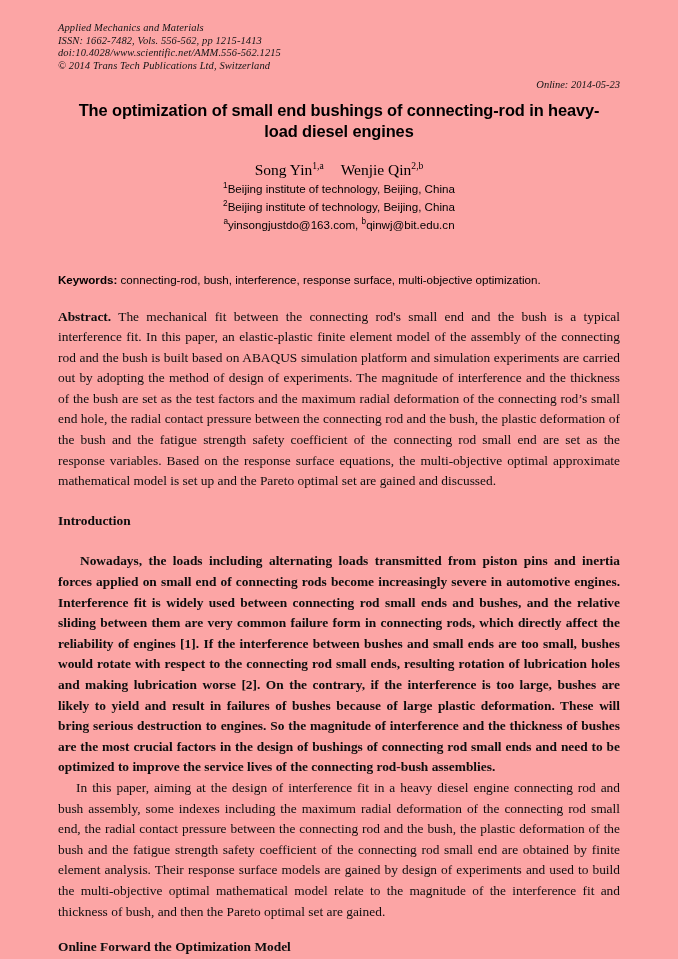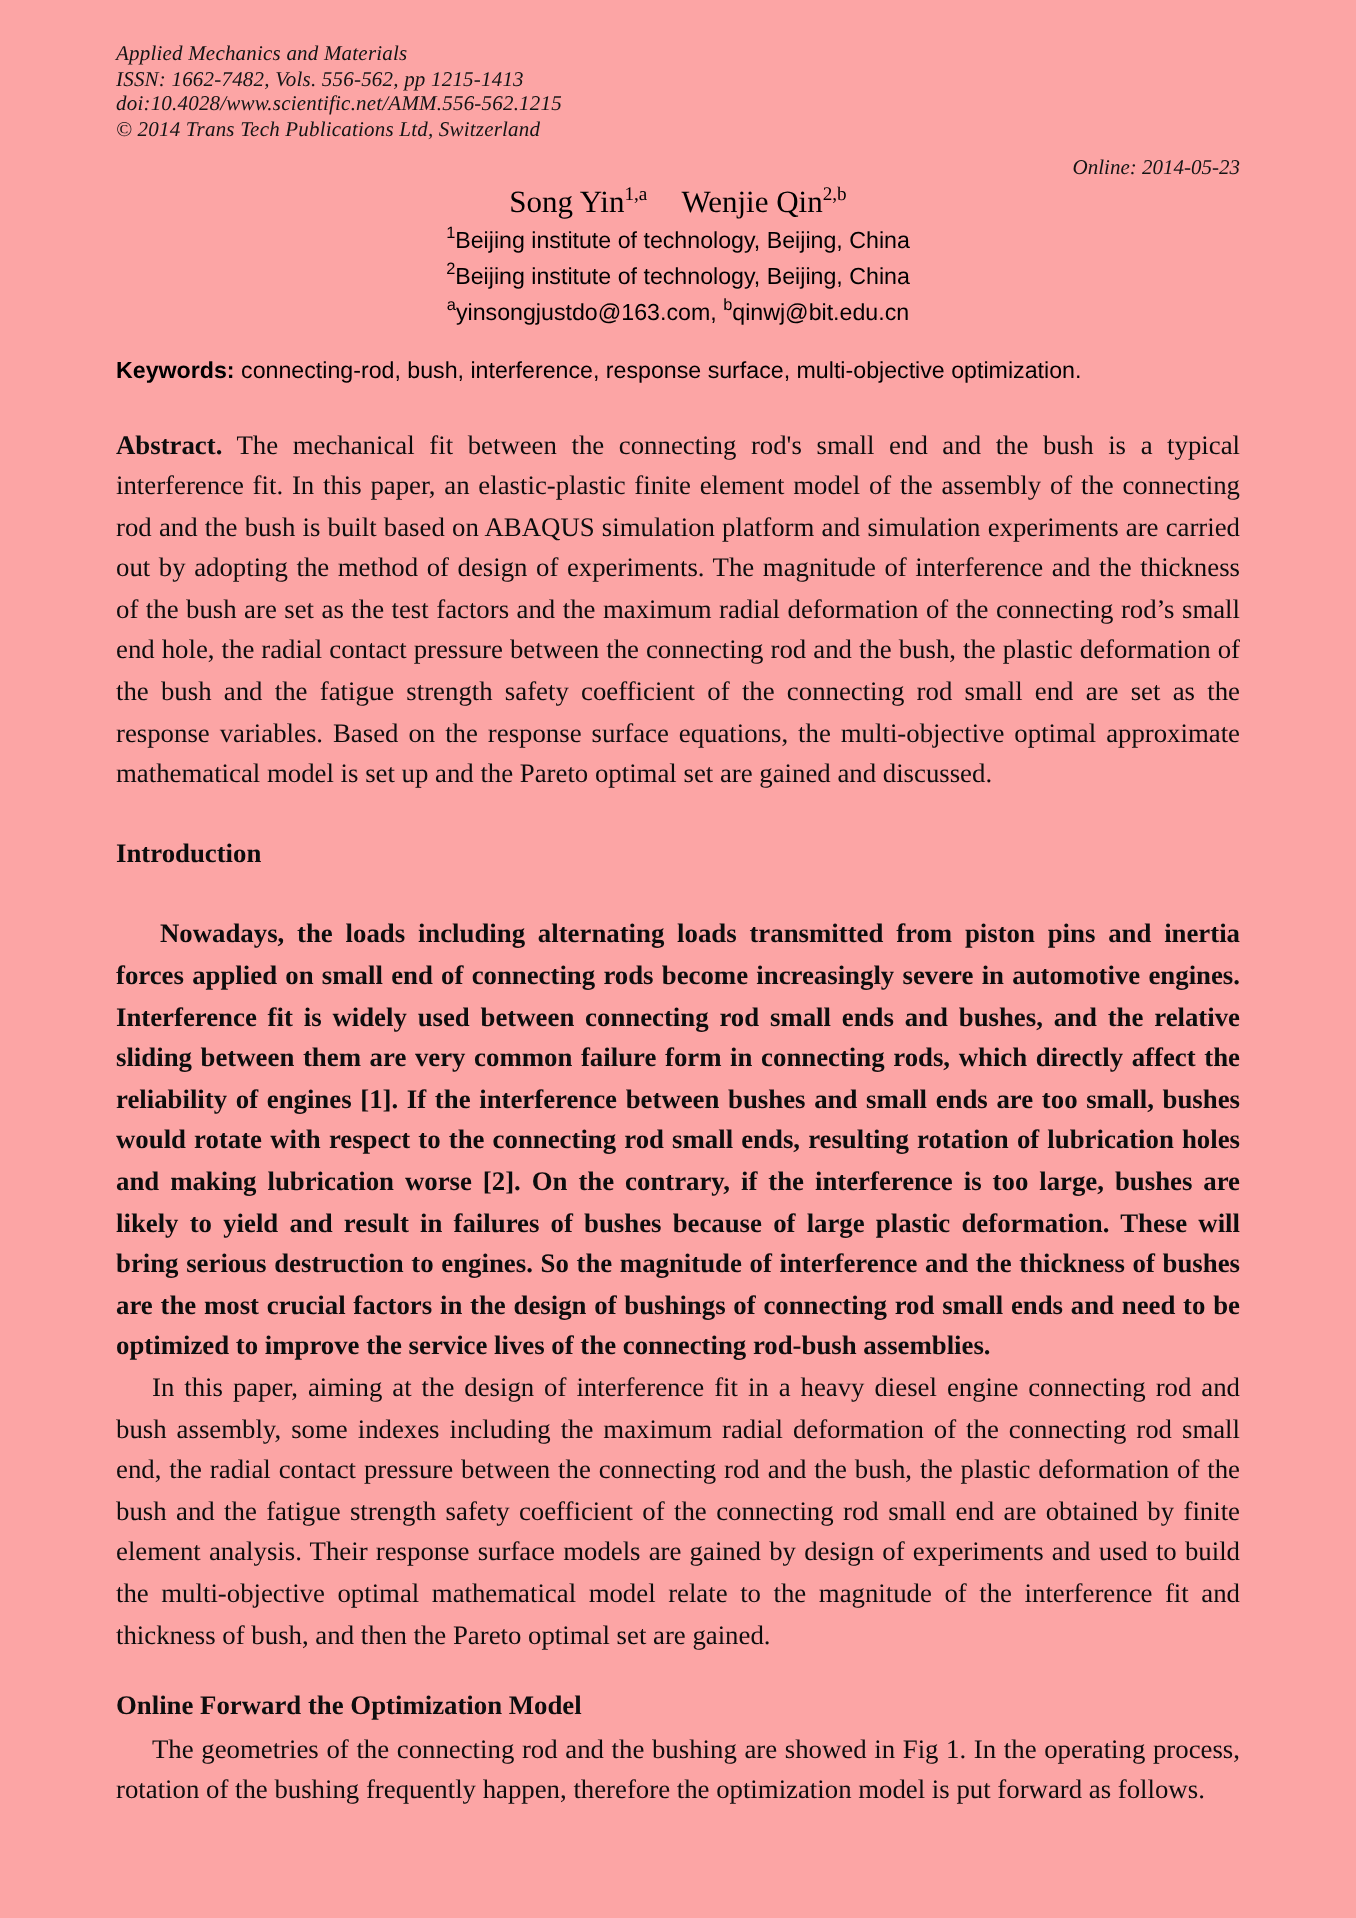--- a/index.html
+++ b/index.html
@@ -91,21 +91,21 @@
     font-family: "Liberation Sans", sans-serif;
     font-size: 11.6px;
     line-height: 17.5px;
     color: #000000;
     margin-top: 1px;
   }
   .emails sup { font-size: 8.2px; vertical-align: super; line-height: 0; }
 
   
   .keywords {
-    margin-top: 12px;
+    margin-top: 38px;
     font-family: "Liberation Sans", sans-serif;
     font-size: 11.6px;
     line-height: 16px;
     color: #000000;
   }
   .keywords b { font-weight: bold; }
 
   
   .abstract {
     margin-top: 19px;
@@ -150,20 +150,21 @@
   <div class="journal-header">
     <div class="journal-left">
       <div>Applied Mechanics and Materials</div>
       <div>ISSN: 1662-7482, Vols. 556-562, pp 1215-1413</div>
       <div>doi:10.4028/www.scientific.net/AMM.556-562.1215</div>
       <div>© 2014 Trans Tech Publications Ltd, Switzerland</div>
     </div>
     <div class="journal-online">Online: 2014-05-23</div>
   </div>
 
+  <div class="paper-title">The optimization of small end bushings of connecting-rod in heavy-load diesel engines</div>
 
   <div class="authors">
     <span><span>Song Yin</span><sup>1,a</sup></span><span class="author-gap"></span><span><span>Wenjie Qin</span><sup>2,b</sup></span>
   </div>
 
   <div class="affil"><sup>1</sup><span>Beijing institute of technology, Beijing, China</span></div>
   <div class="affil"><sup>2</sup><span>Beijing institute of technology, Beijing, China</span></div>
 
   <div class="emails"><sup>a</sup><span>yinsongjustdo@163.com,</span> <sup>b</sup><span>qinwj@bit.edu.cn</span></div>
 

